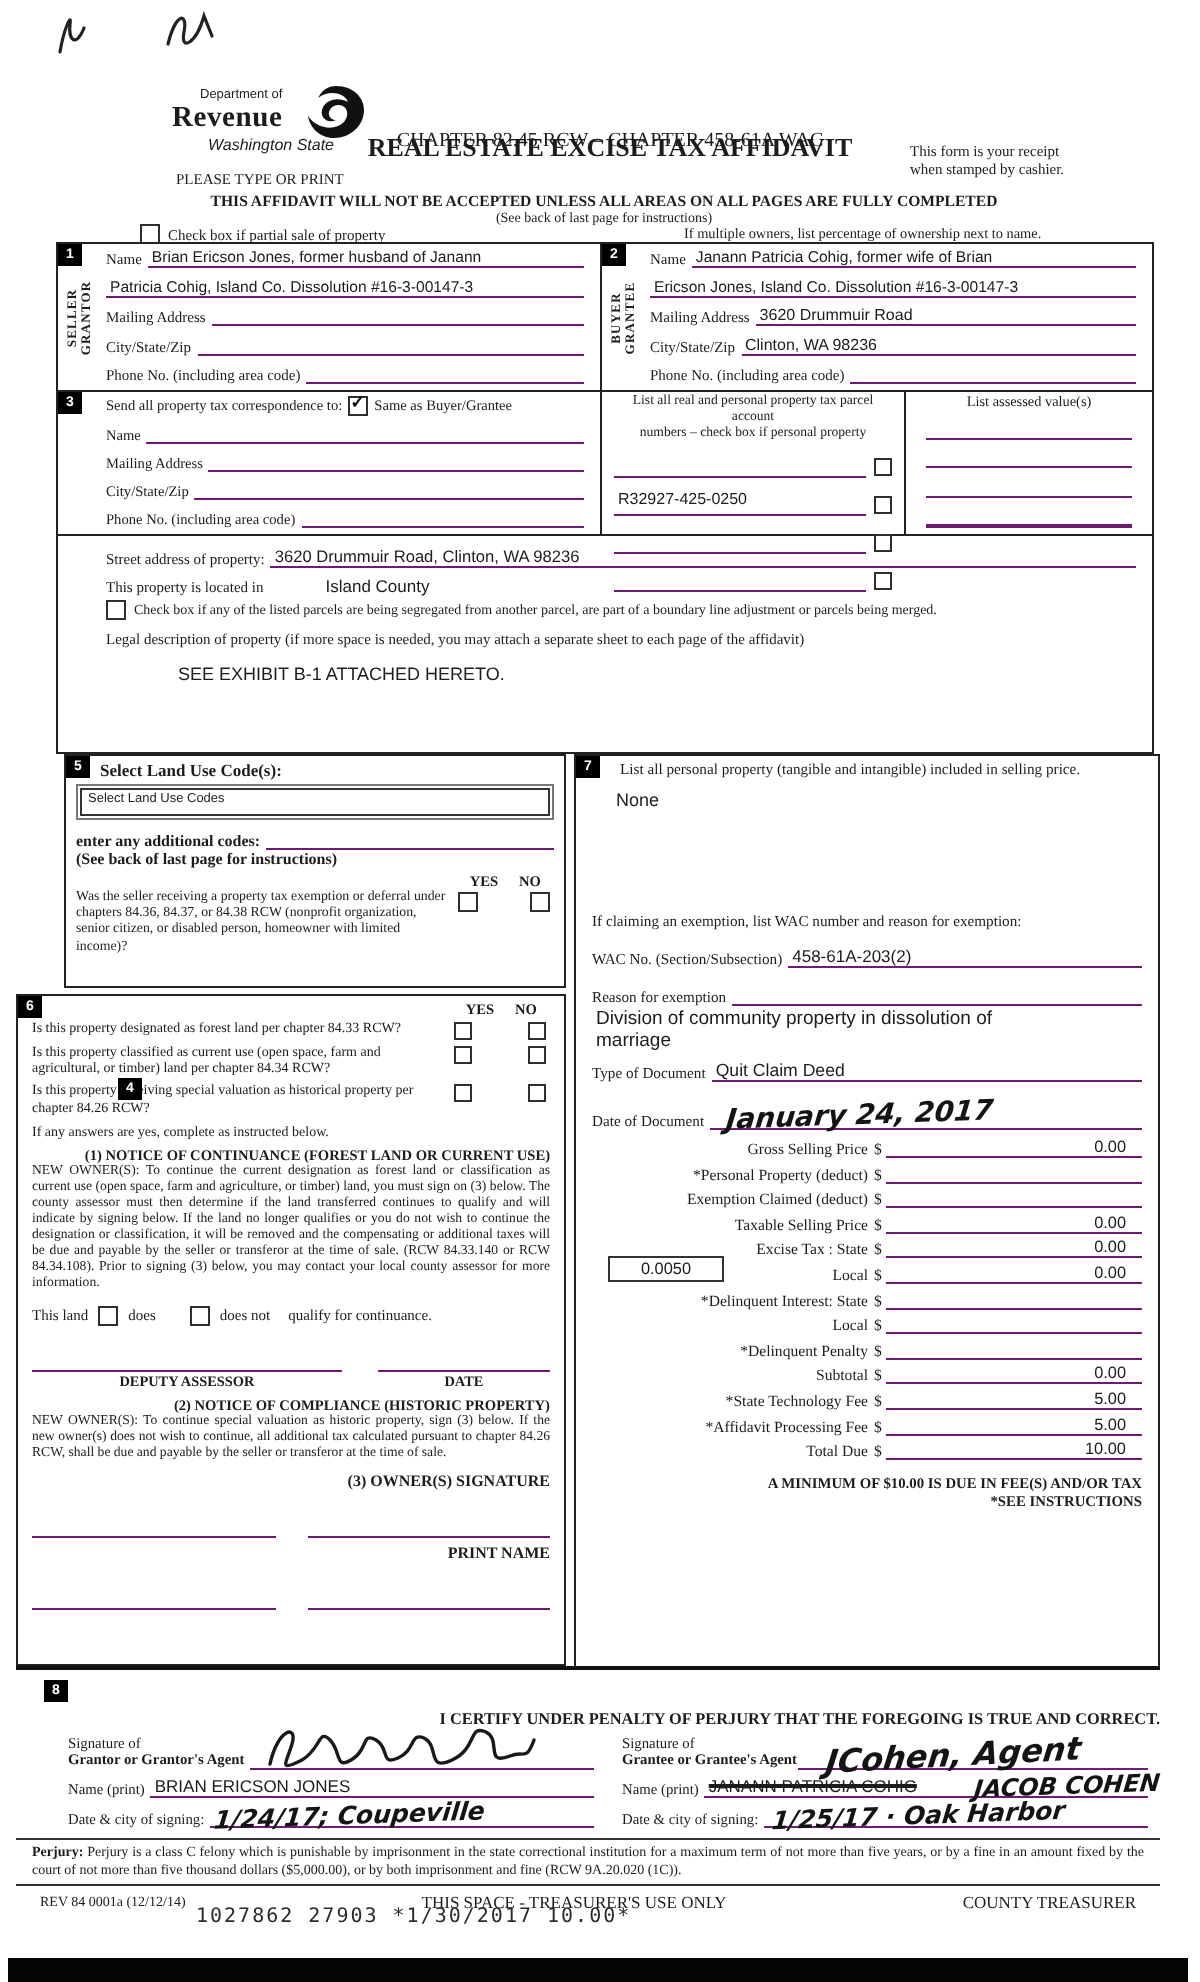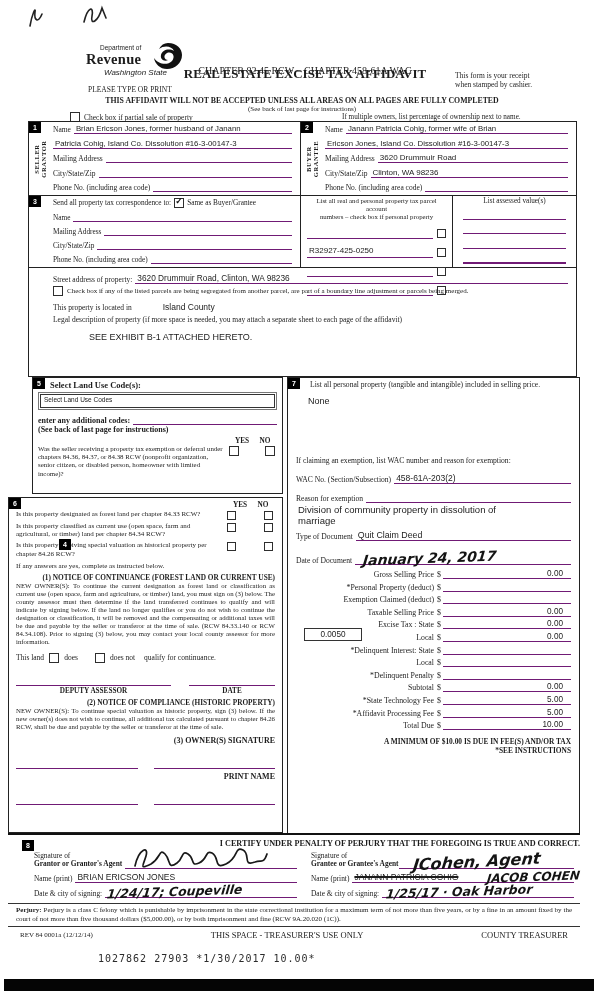--- a/index.html
+++ b/index.html
@@ -191,27 +191,27 @@
         </div>
     </div>
   </div>
 
   <div class="abs" style="top:268px;left:28px;width:549px;height:109px;border-left:1.5px solid #222;border-right:1.5px solid #222;border-bottom:1.5px solid #222;box-sizing:border-box;padding:3px 8px 0 24px;font-size:7.5px;">
     <div class="badge" style="top:271px;left:30px;">4</div>
     <div class="fieldrow" style="height:13px;">
         <span class="lab">Street address of property:</span>
         <span class="fill"><span class="val" style="font-size:8.3px;">3620 Drummuir Road, Clinton, WA  98236</span></span>
       </div>
+    <div style="display:flex;height:14px;align-items:flex-end;">
+        <span class="lab">This property is located in</span>
+        <span class="val" style="margin-left:26px;font-size:8.5px;">Island County</span>
+      </div>
     <div style="display:flex;align-items:center;gap:4px;height:14px;font-size:7px;">
         <span class="cb" style="width:8px;height:8px;"></span>
         <span>Check box if any of the listed parcels are being segregated from another parcel, are part of a boundary line adjustment or parcels being merged.</span>
-      </div>
-    <div style="display:flex;height:14px;align-items:flex-end;">
-        <span class="lab">This property is located in</span>
-        <span class="val" style="margin-left:26px;font-size:8.5px;">Island County</span>
       </div>
     <div style="height:14px;display:flex;align-items:center;">Legal description of property (if more space is needed, you may attach a separate sheet to each page of the affidavit)</div>
     <div class="val" style="margin:7px 0 0 34px;font-size:9px;">SEE EXHIBIT B-1 ATTACHED HERETO.</div>
   </div>
 
   <div class="abs" style="top:377px;left:8px;width:572px;height:458px;display:flex;">
     <div style="width:279px;box-sizing:border-box;">
 
       <div class="boxband" style="margin-left:24px;width:251px;height:117px;position:relative;padding:2px 5px 3px 5px;box-sizing:border-box;">
         <div class="badge" style="top:0;left:0;">5</div>
@@ -421,21 +421,21 @@
             </span>
           </div>
       </div>
       <div class="ctrbold" style="font-size:7.4px;margin-top:7px;">A MINIMUM OF $10.00 IS DUE IN FEE(S) AND/OR TAX</div>
       <div class="ctrbold" style="font-size:7.4px;">*SEE INSTRUCTIONS</div>
     </div>
   </div>
 
   <div class="abs" style="top:833px;left:8px;width:572px;border-top:2px solid #111;box-sizing:border-box;">
     <div class="badge" style="top:5px;left:14px;">8</div>
-    <div class="ctrbold" style="font-size:8.2px;margin-top:4px;">I CERTIFY UNDER PENALTY OF PERJURY THAT THE FOREGOING IS TRUE AND CORRECT.</div>
+    <div class="ctrbold" style="font-size:8.2px;margin-top:20px;">I CERTIFY UNDER PENALTY OF PERJURY THAT THE FOREGOING IS TRUE AND CORRECT.</div>
     <div style="display:flex;padding:1px 6px 0 26px;gap:14px;">
       <div style="flex:1;">
         <div style="display:flex;align-items:flex-end;height:20px;font-size:7.4px;">
           <span style="line-height:8.6px;white-space:nowrap;">
             <span>Signature of</span><br>
             <b>Grantor or Grantor's Agent</b>
           </span>
           <span class="fill" style="margin-left:3px;">
             <svg style="position:absolute;left:4px;bottom:-4px;" width="140" height="30" viewBox="0 0 140 30">
               <path d="M6,24 C10,6 20,4 17,14 C14,24 10,28 22,22 C32,16 30,6 36,12 C42,18 38,28 48,21 C55,16 52,8 59,12 C66,16 61,25 70,21 C79,17 76,8 83,11 C91,15 84,28 97,22 C110,16 105,4 114,8 C122,12 113,25 126,20 C133,17 134,23 138,12" stroke="#191919" stroke-width="1.7" fill="none" stroke-linecap="round"></path>

